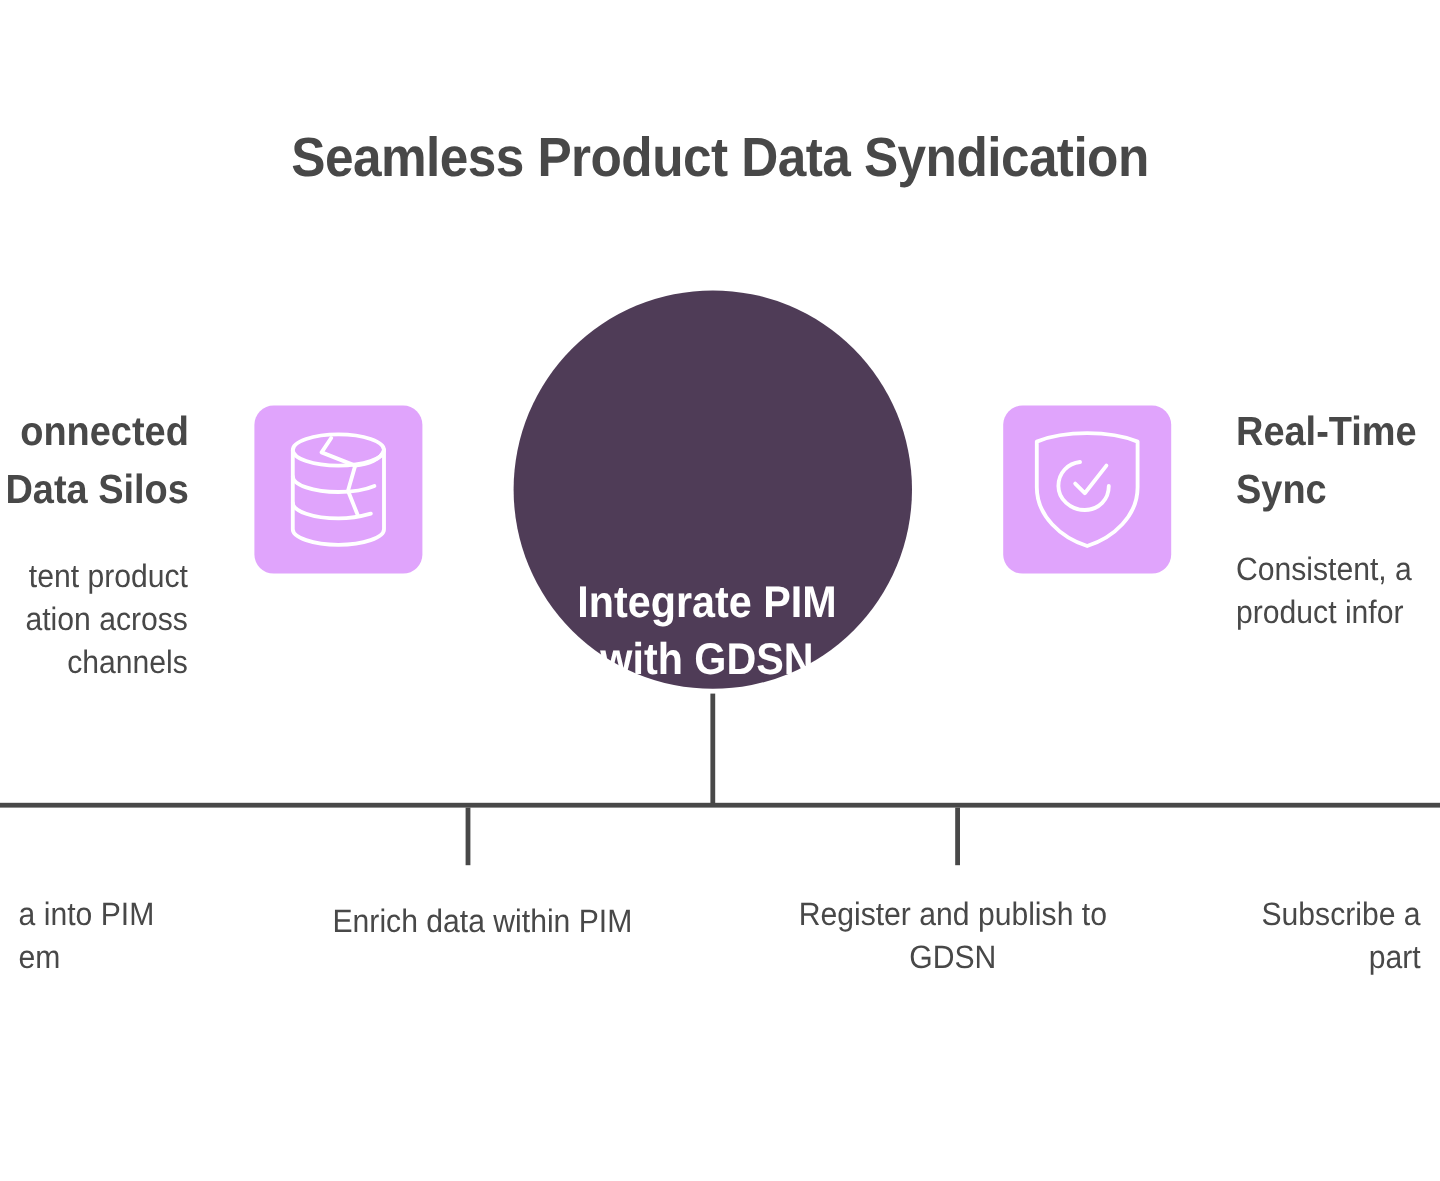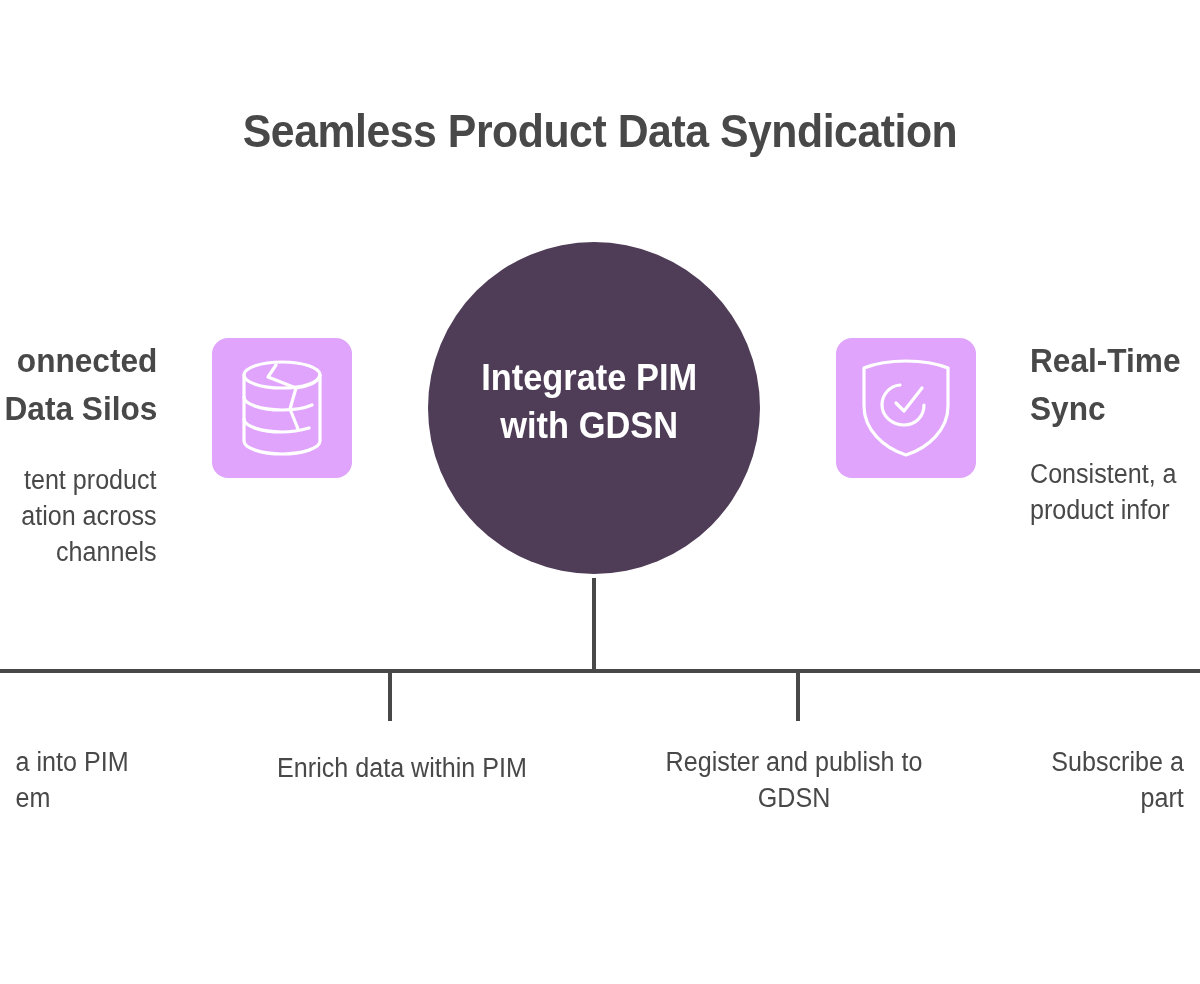--- a/index.html
+++ b/index.html
@@ -28,21 +28,21 @@
 
   .icon-tile {
     width: 140px; height: 140px; border-radius: 16px; background: #e0a4fc;
     display: flex; align-items: center; justify-content: center;
   }
   #tile-left { left: 212px; top: 338px; }
   #tile-right { left: 836px; top: 338px; }
 
   #hub {
     left: 428px; top: 242px; width: 332px; height: 332px; border-radius: 50%;
-    background: #4f3c57; display: flex; align-items: center; justify-content: center;
+    background: #4f3c57; display: flex; align-items: flex-end; justify-content: center;
   }
   #hub-label {
     color: #ffffff; font-size: 37px; font-weight: bold; text-align: center; line-height: 48px;
     transform: scaleX(0.93); margin-top: -12px; margin-left: -10px;
   }
   .line { background: #484848; }
   #stem { left: 592px; top: 578px; width: 4px; height: 92px; }
   #bus { left: 0; top: 669px; width: 1200px; height: 4px; }
   .tick { width: 4px; height: 48px; top: 673px; }
   #tick-1 { left: 388px; }

